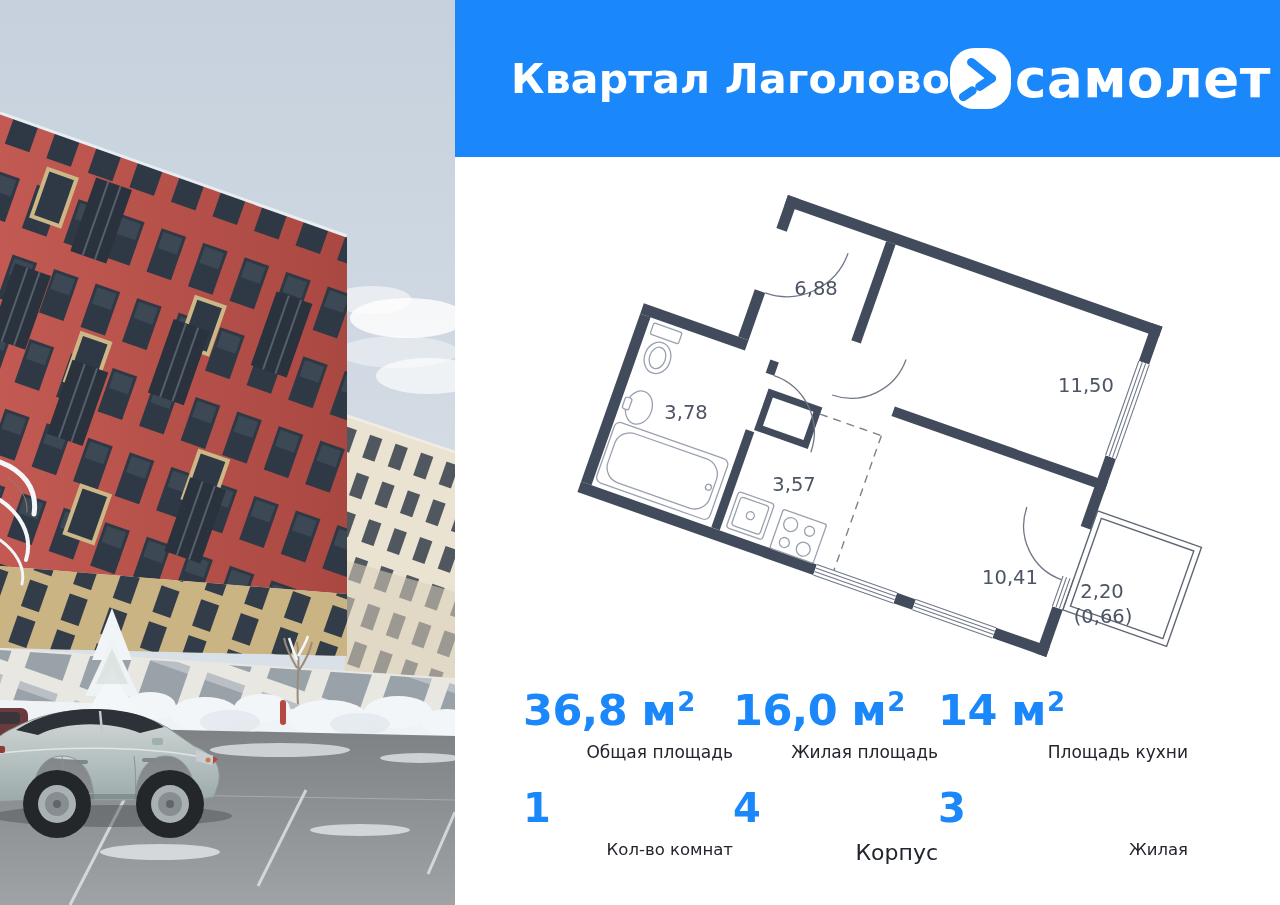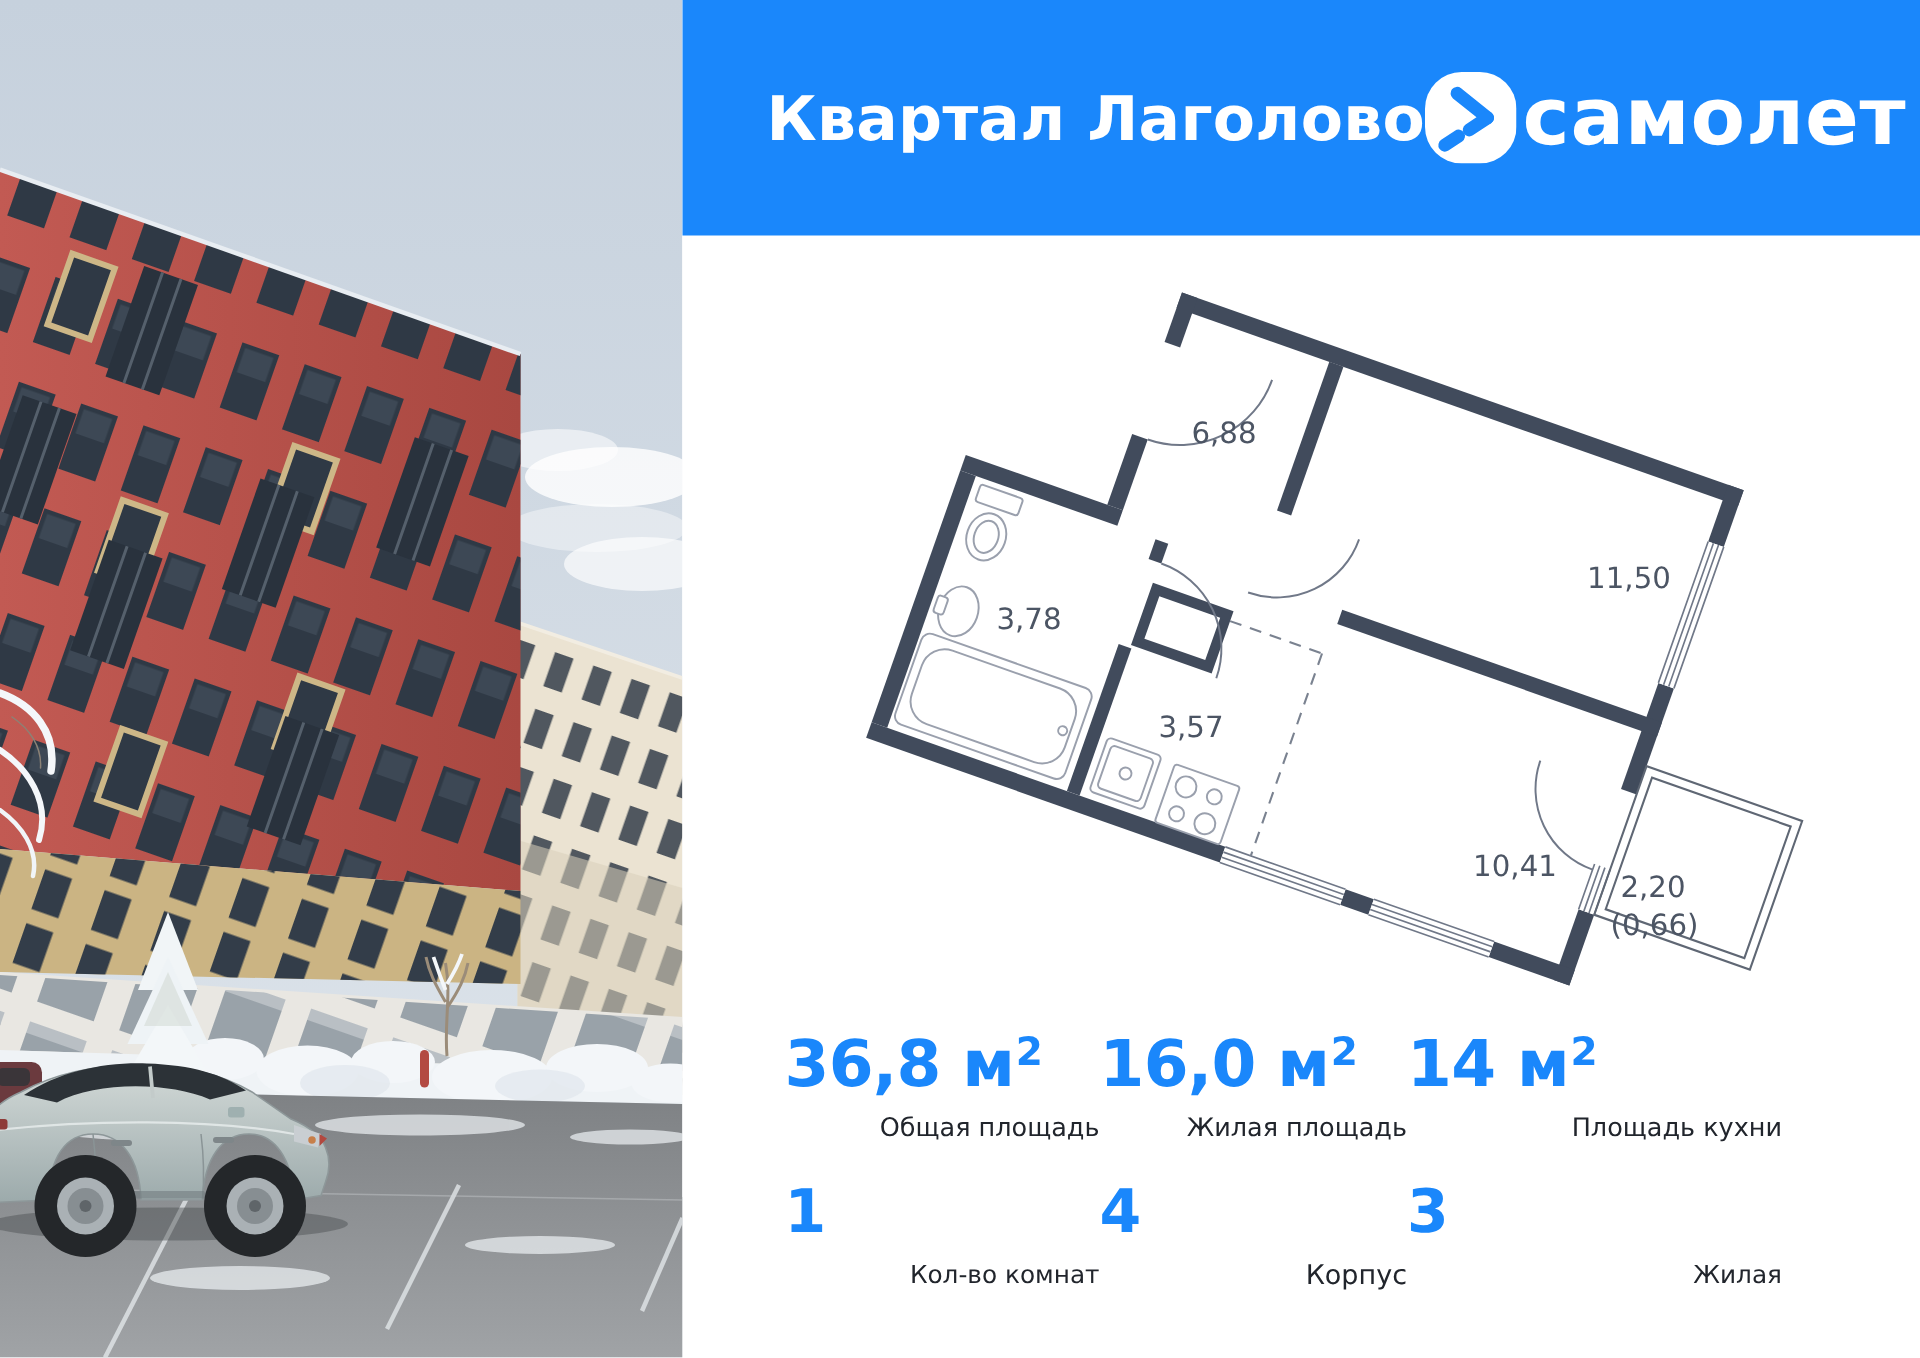--- a/index.html
+++ b/index.html
@@ -316,20 +316,20 @@
       <div class="v"><span>14</span>&nbsp;<span>м</span><span class="sup">2</span></div>
       <div class="l">Площадь кухни</div>
     </div>
 
     <div class="stat row2-cell" style="margin-top:23px;">
       <div class="v" style="font-size:40px;">1</div>
       <div class="l" style="font-size:16.5px;margin-top:9px;">Кол-во комнат</div>
     </div>
     <div class="stat row2-cell" style="margin-top:23px;">
       <div class="v" style="font-size:40px;">4</div>
-      <div class="l" style="font-size:18px;margin-top:9px;">Корпус</div>
+      <div class="l" style="font-size:22px;margin-top:9px;">Корпус</div>
     </div>
     <div class="stat row2-cell" style="margin-top:23px;">
       <div class="v" style="font-size:40px;">3</div>
       <div class="l" style="font-size:16.5px;margin-top:9px;">Жилая</div>
     </div>
   </div>
 </div>
 
 </body></html>

